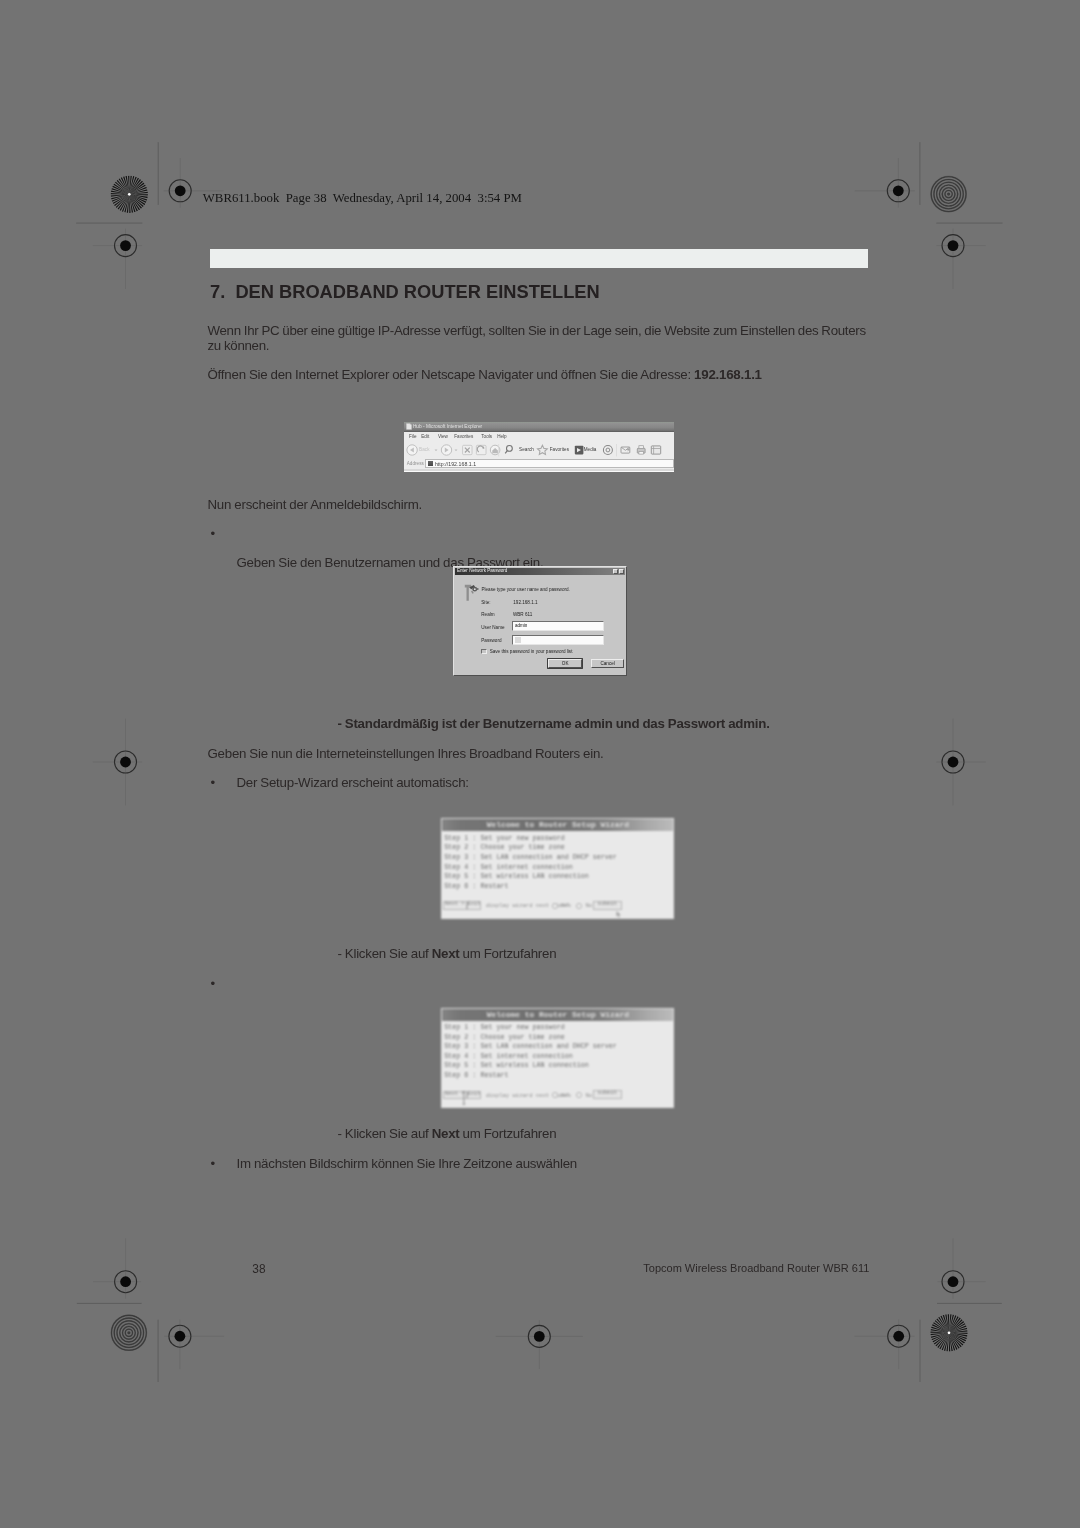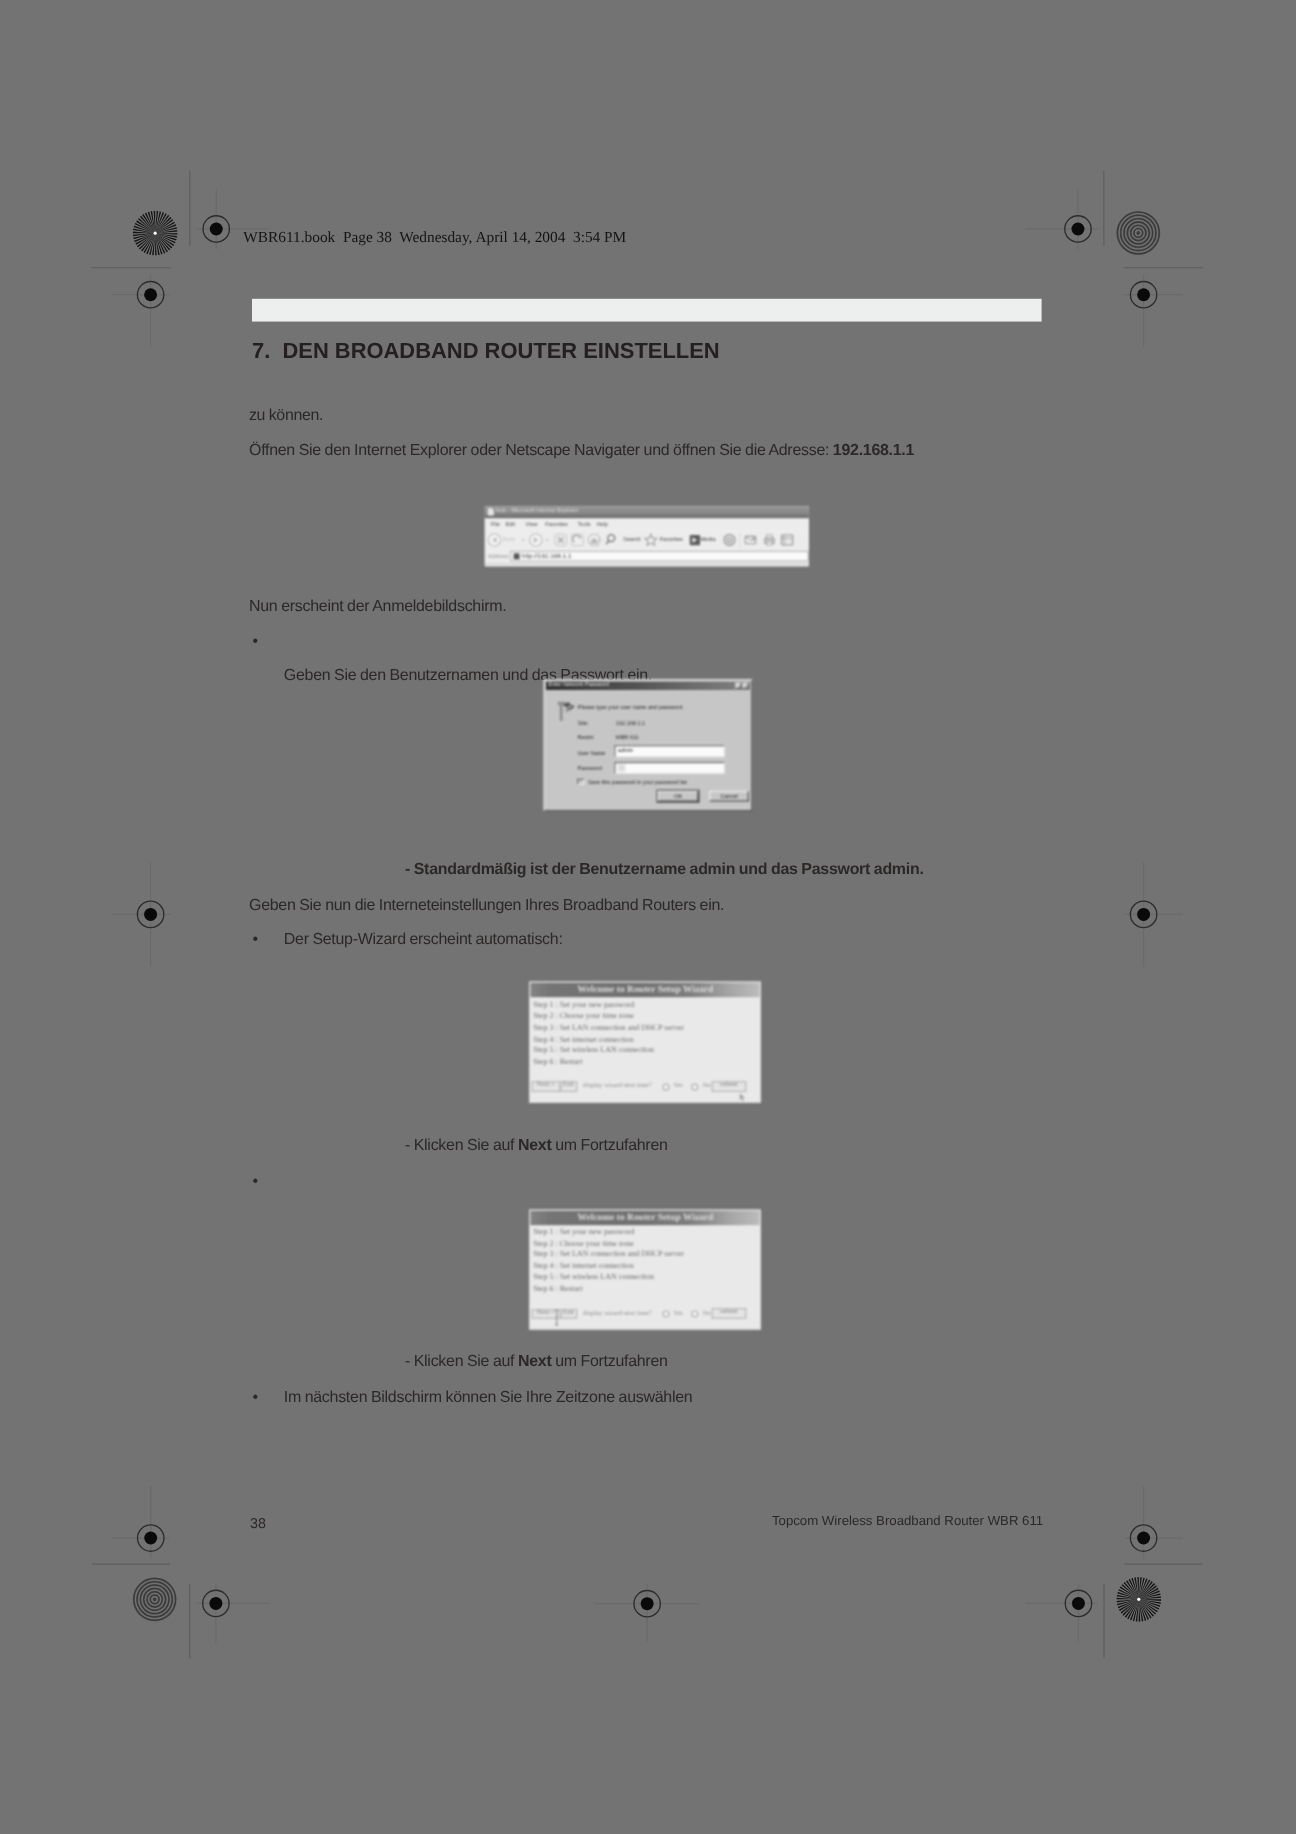--- a/index.html
+++ b/index.html
@@ -6,21 +6,21 @@
   html,body{margin:0;padding:0;background:#fff;}
   body{width:1080px;height:1528px;position:relative;overflow:hidden;
        font-family:"Liberation Sans",sans-serif;color:#231f20;}
   .page{position:absolute;left:0;top:0;width:1080px;height:1528px;background:#737373;}
   svg.marks{position:absolute;left:0;top:0;width:1080px;height:1528px;pointer-events:none;}
   .bookinfo{position:absolute;font-family:"Liberation Serif",serif;font-size:12.79px;
             color:#141414;white-space:pre;}
   .graybar{position:absolute;background:#ecefee;}
   .heading{position:absolute;margin:0;font-size:18.27px;font-weight:bold;white-space:pre;color:#242021;}
   .bodytext{position:absolute;margin:0;font-size:13.3px;line-height:15px;letter-spacing:-0.23px;word-spacing:-0.38px;color:#2c2828;white-space:pre;}
-  .footnum{position:absolute;font-size:11.9px;color:#2c2828;}
+  .footnum{position:absolute;font-size:11.9px;color:#2c2828;margin-left:44px;}
   .ie{position:absolute;box-sizing:border-box;left:404.3px;top:421.5px;width:270px;height:50px;
       background:#fff;font-family:"Liberation Sans",sans-serif;
       filter:blur(0.72px) saturate(0.2) contrast(0.9) brightness(1.03);}
   .ie-title{position:absolute;left:0;top:0;width:100%;height:10.1px;
             background:linear-gradient(180deg,#73a173 0%,#73a173 3%,#909090 8%,#848484 55%,#6a6a6a 90%,#4b4b4b 100%);
             color:#e6e6e6;font-size:4.8px;line-height:7.6px;white-space:nowrap;}
   .ie-ico{position:absolute;left:1.8px;top:1.5px;width:6px;height:7px;}
   .ie-title .ttl{position:absolute;left:8.6px;top:1.2px;color:#e2e2e2;}
   .ie-menubar{position:absolute;left:0;top:10px;width:100%;height:10px;background:#f1f1f0;}
   .ie-menubar span{position:absolute;top:2.2px;font-size:4.6px;color:#3d3d3d;}
@@ -49,22 +49,22 @@
   .dlg .cb{position:absolute;box-sizing:border-box;width:5.3px;height:5.3px;background:#c8c8c8;
            border-top:0.8px solid #6d6d6d;border-left:0.8px solid #6d6d6d;
            border-right:0.8px solid #f0f0f0;border-bottom:0.8px solid #f0f0f0;}
   .dlg .btn{position:absolute;box-sizing:border-box;width:33.3px;height:9px;background:#c8c8c8;
             border-top:0.9px solid #f0f0f0;border-left:0.9px solid #f0f0f0;
             border-right:0.9px solid #4f4f4f;border-bottom:0.9px solid #4f4f4f;
             font-size:4.6px;color:#141414;text-align:center;line-height:7.6px;}
   .dlg .btn.def{box-shadow:0 0 0 0.9px #2c2c2c;}
 
   
-  .wiz{position:absolute;box-sizing:border-box;width:193px;height:100.4px;background:#f0f0f0;
-       font-family:Liberation Serif, serif;
+  .wiz{position:absolute;box-sizing:border-box;width:233px;height:100.4px;background:#f0f0f0;
+       font-family:Liberation Mono, monospace;
        border:0.9px solid #e3e3e3;
        filter:blur(0.88px) saturate(0.08) contrast(0.86) brightness(1.04);}
   .wiz-tb{position:absolute;left:0;top:0;width:100%;height:12.1px;
           background:linear-gradient(90deg,#7e7e7e 0%,#6e6e6e 8%,#686868 46%,#787878 70%,#a6a6a6 88%,#bdbdbd 100%);
           color:#e0e0e0;font-size:7.9px;font-weight:bold;text-align:center;line-height:12.6px;}
   .wiz .step{position:absolute;font-size:6.7px;color:#636363;white-space:nowrap;}
   .wiz .wbtn{position:absolute;height:6.8px;background:#eaeaea;border:0.8px solid #b7b7b7;
              font-size:5.4px;color:#7c7c7c;text-align:center;line-height:5.6px;}
   .wiz .q{position:absolute;font-size:5.55px;color:#8a8a8a;white-space:nowrap;}
   .wiz .radio{position:absolute;width:4px;height:4px;border-radius:50%;border:0.8px solid #b0b0b0;background:#f7f7f7;}
@@ -194,21 +194,21 @@
         <circle r="6.36" fill="none" stroke="#3a3a3a" stroke-width="1.1"></circle>
         <circle r="4.98" fill="none" stroke="#717171" stroke-width="1.1"></circle>
         <circle r="3.60" fill="none" stroke="#3a3a3a" stroke-width="1.1"></circle>
         <circle r="2.22" fill="none" stroke="#717171" stroke-width="1.1"></circle>
         <circle r="0.84" fill="none" stroke="#3a3a3a" stroke-width="1.1"></circle>
       </g>
     </svg>
 <div class="bookinfo" style="left:202.8px;top:190.5px">WBR611.book  Page 38  Wednesday, April 14, 2004  3:54 PM</div>
     <div class="graybar" style="left:210px;top:249px;width:658px;height:18.5px"></div>
     <h1 class="heading" style="left:210px;top:281.4px">7.  DEN BROADBAND ROUTER EINSTELLEN</h1>
-    <div class="bodytext" style="left:207.5px;top:322.9px;letter-spacing:-0.3px"><br><span>zu können.</span></div>
+    <div class="bodytext" style="left:207.5px;top:322.9px;letter-spacing:-0.3px"><span>Wenn Ihr PC über eine gültige IP-Adresse verfügt, sollten Sie in der Lage sein, die Website zum Einstellen des Routers</span><br><span>zu können.</span></div>
     <div class="bodytext" style="left:207.5px;top:367.0px;"><span>Öffnen Sie den Internet Explorer oder Netscape Navigater und öffnen Sie die Adresse: </span><b>192.168.1.1</b></div>
     <div class="bodytext" style="left:207.5px;top:497.1px;"><span>Nun erscheint der Anmeldebildschirm.</span></div>
     <div class="bodytext" style="left:210.5px;top:525.6px">•</div>
     <div class="bodytext" style="left:236.5px;top:555px;"><span>Geben Sie den Benutzernamen und das Passwort ein.</span></div>
     <div class="bodytext" style="left:337.5px;top:716.3px;font-weight:bold;"><span>- Standardmäßig ist der Benutzername </span><b>admin</b><span> und das Passwort </span><b>admin</b><span>.</span></div>
     <div class="bodytext" style="left:207.5px;top:745.5px;"><span>Geben Sie nun die Interneteinstellungen Ihres Broadband Routers ein.</span></div>
     <div class="bodytext" style="left:210.5px;top:774.8px">•</div>
     <div class="bodytext" style="left:236.5px;top:774.8px;"><span>Der Setup-Wizard erscheint automatisch:</span></div>
     <div class="bodytext" style="left:337.5px;top:946.2px;"><span>- Klicken Sie auf </span><b>Next</b><span> um Fortzufahren</span></div>
     <div class="bodytext" style="left:210.5px;top:976.3px">•</div>

